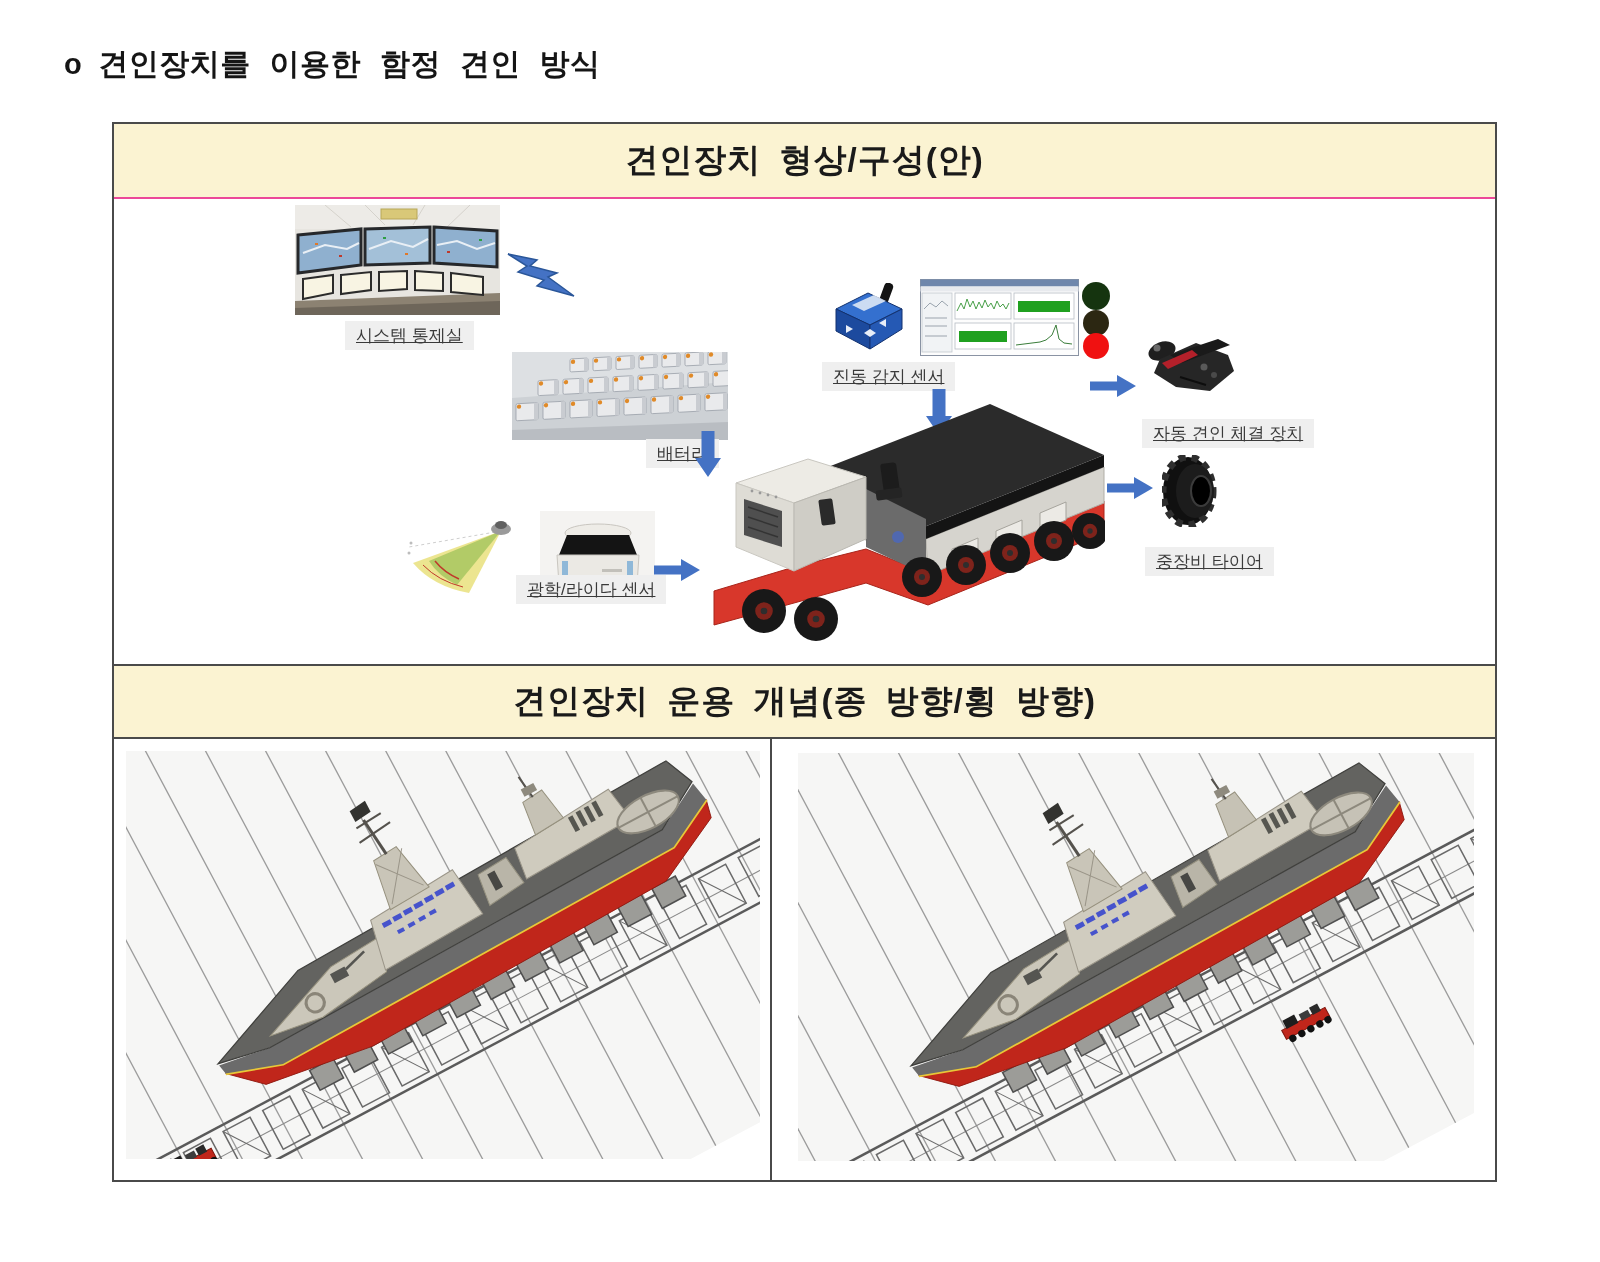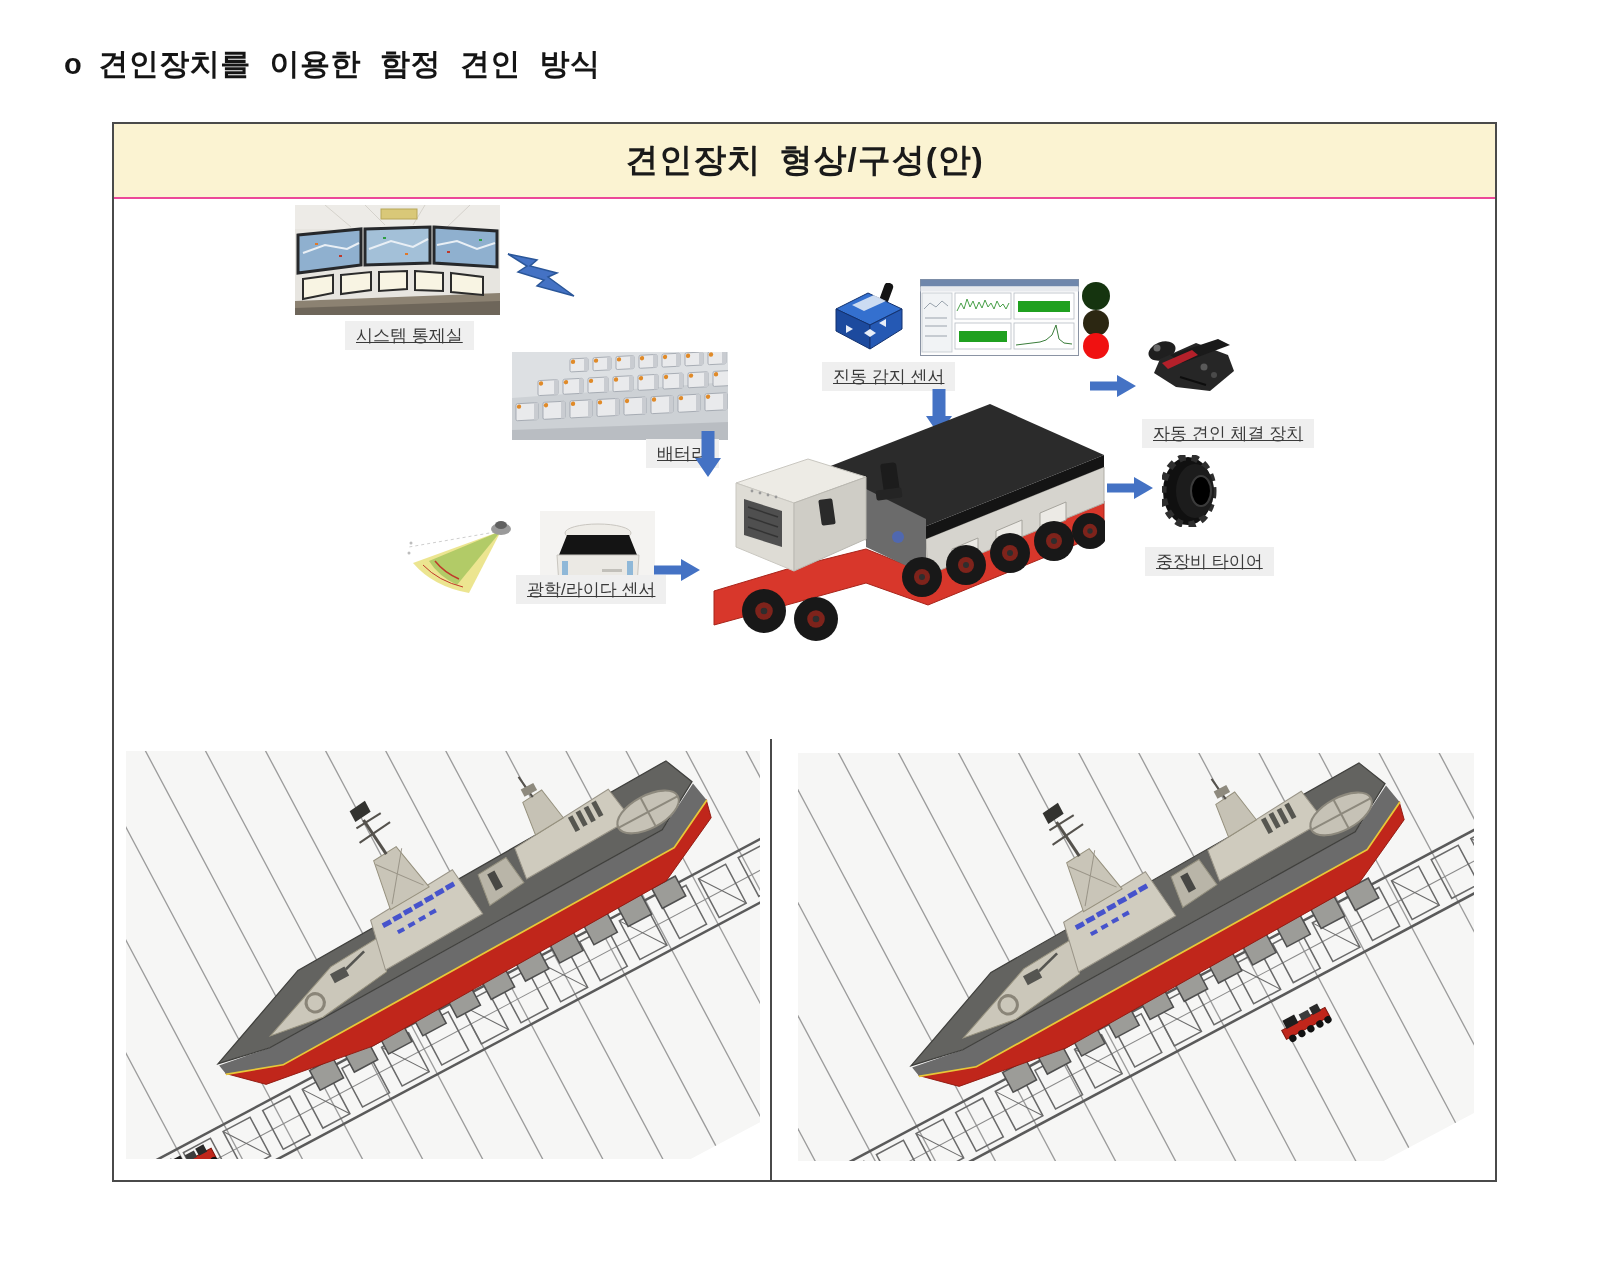--- a/index.html
+++ b/index.html
@@ -499,20 +499,21 @@
     </div>
     <div class="tag pos-tag-lidar">광학/라이다 센서</div>
     <div class="img-box pos-arrow-lidar">
       <svg viewBox="0 0 46 22">
           <polygon points="0,6.5 27,6.5 27,0 46,11 27,22 27,15.5 0,15.5" fill="#4472c4"></polygon>
         </svg>
     </div>
 
   </div>
 
+  <div class="band band-mid">견인장치 운용 개념(종 방향/횡 방향)</div>
 
   <div class="bottom-row">
     <div class="cell cell-left">
       <div class="ship-wrap ship-wrap-left">
         <svg viewBox="0 0 620 400">
           <use href="#shipScene"></use>
           <g transform="rotate(-28 310 195) translate(-30 248)">
               <use href="#towVehicle"></use>
             </g>
         </svg>

